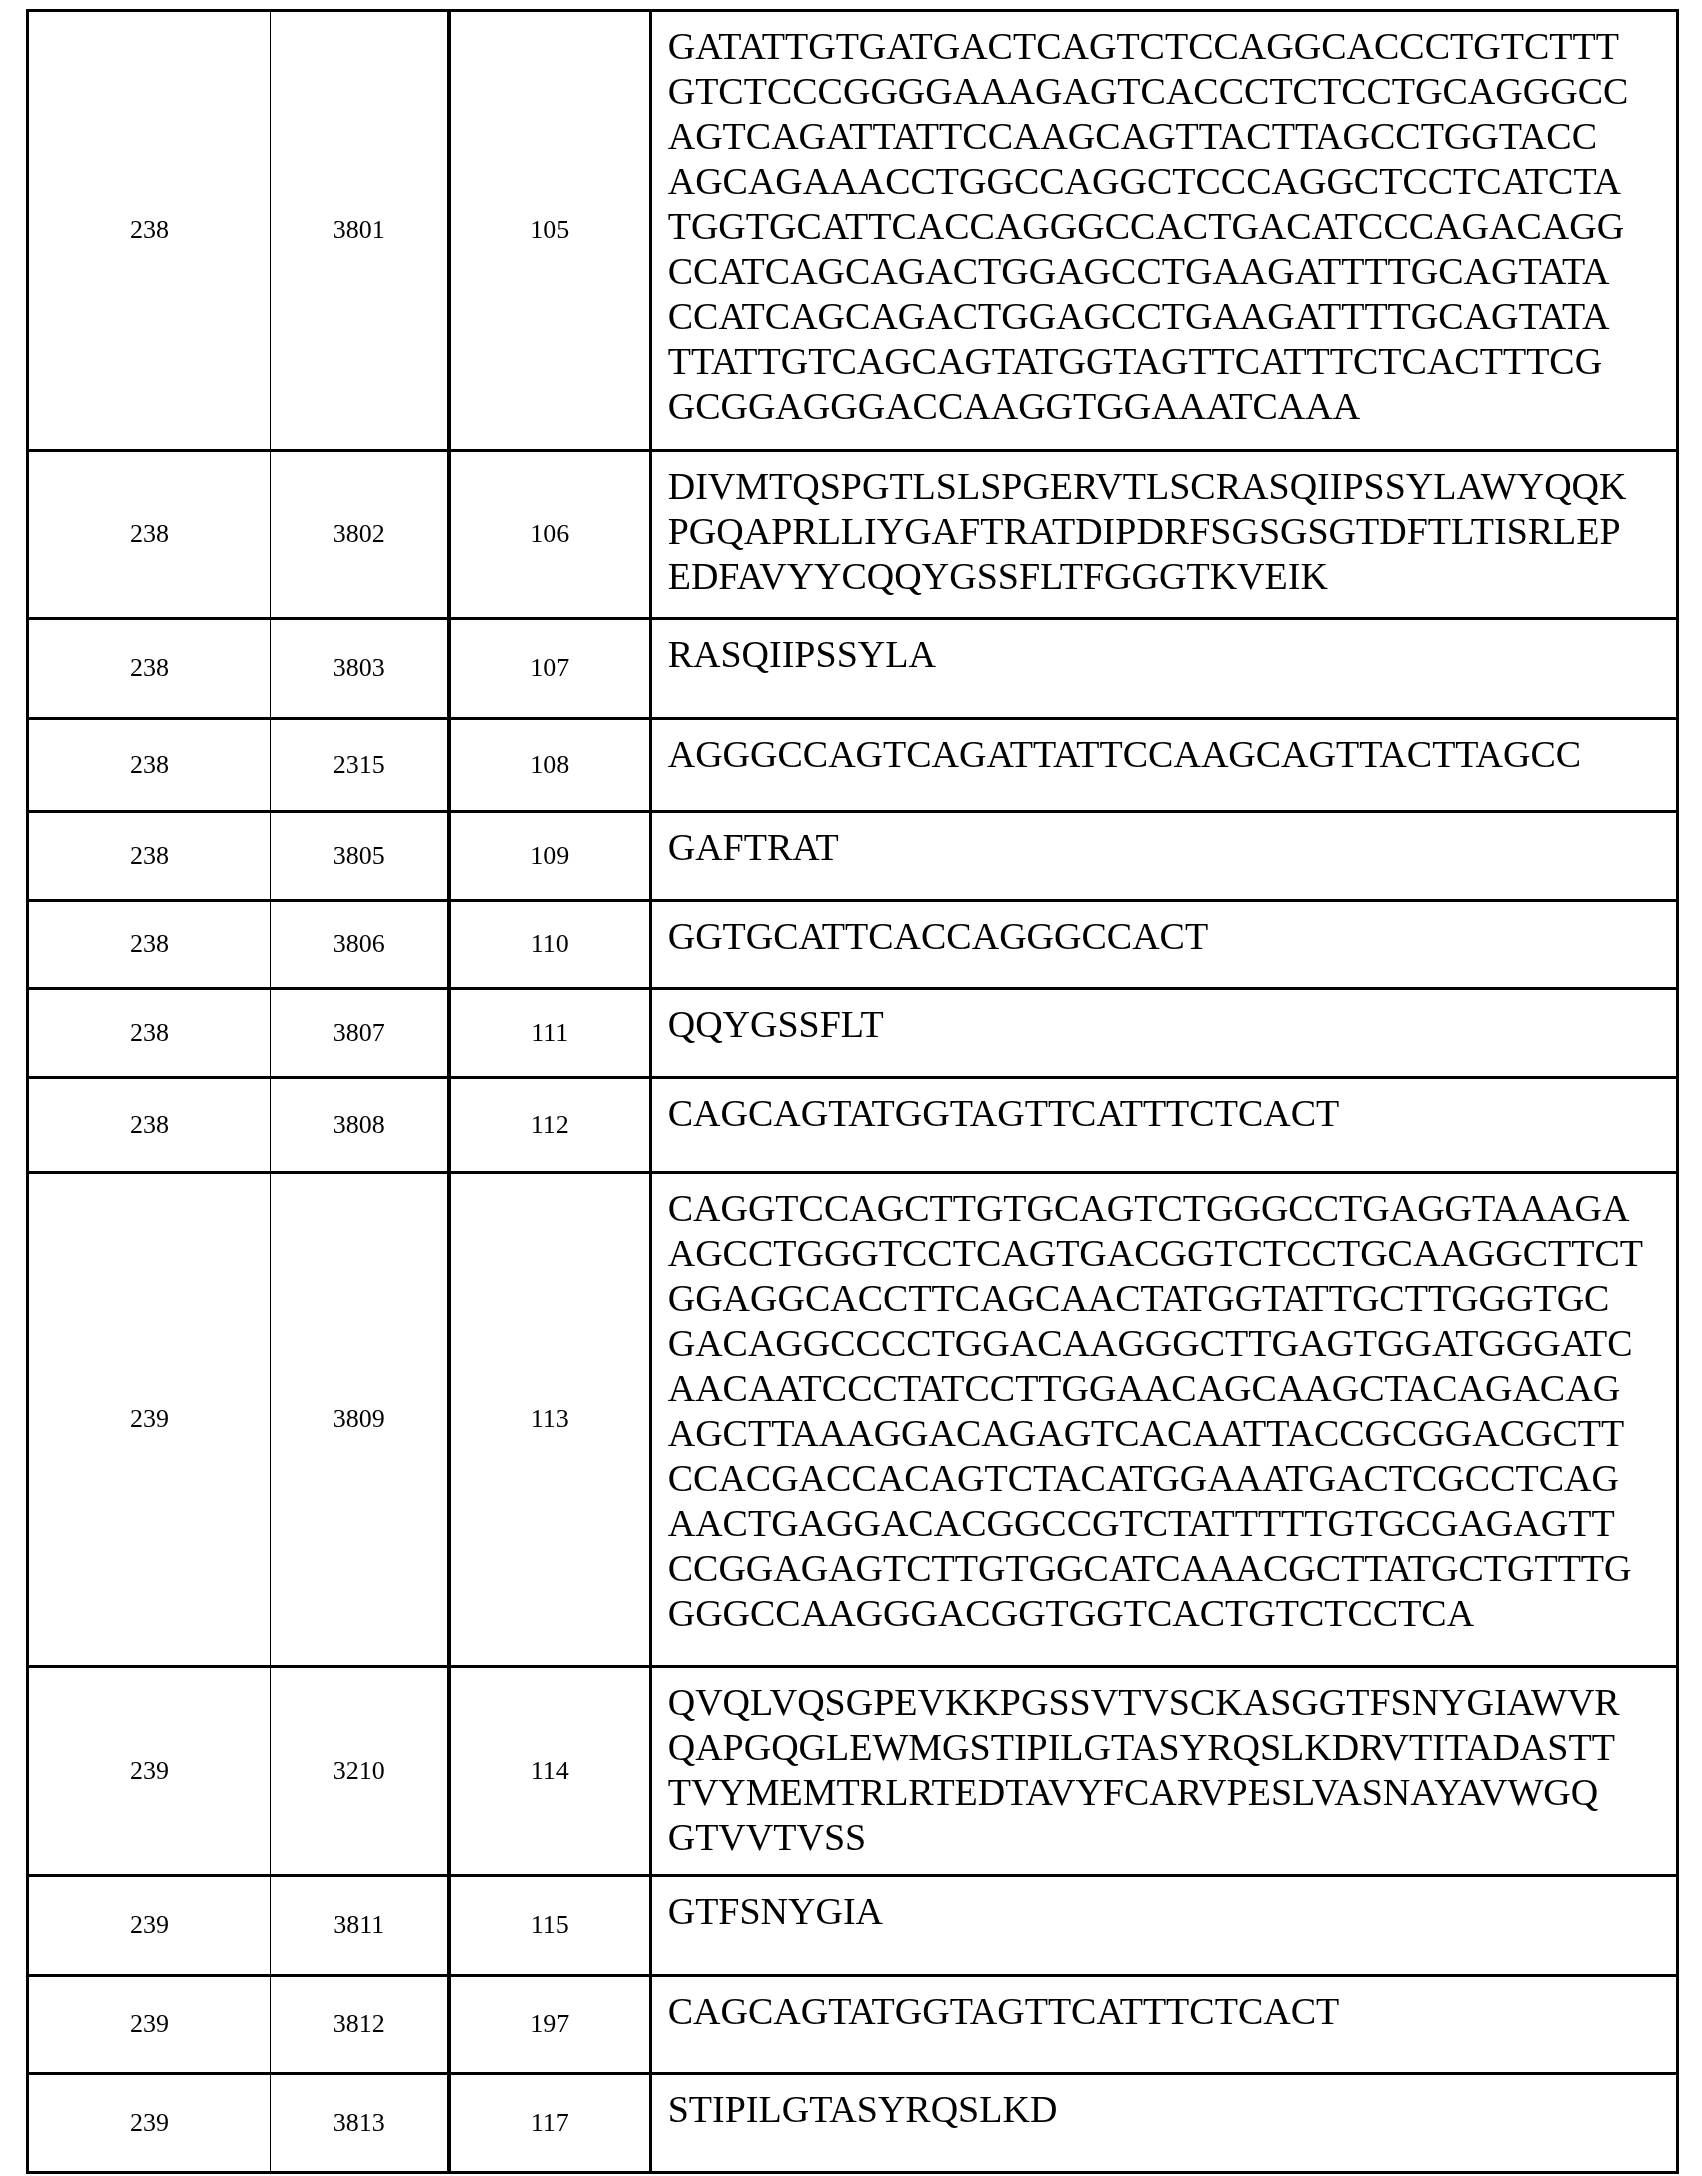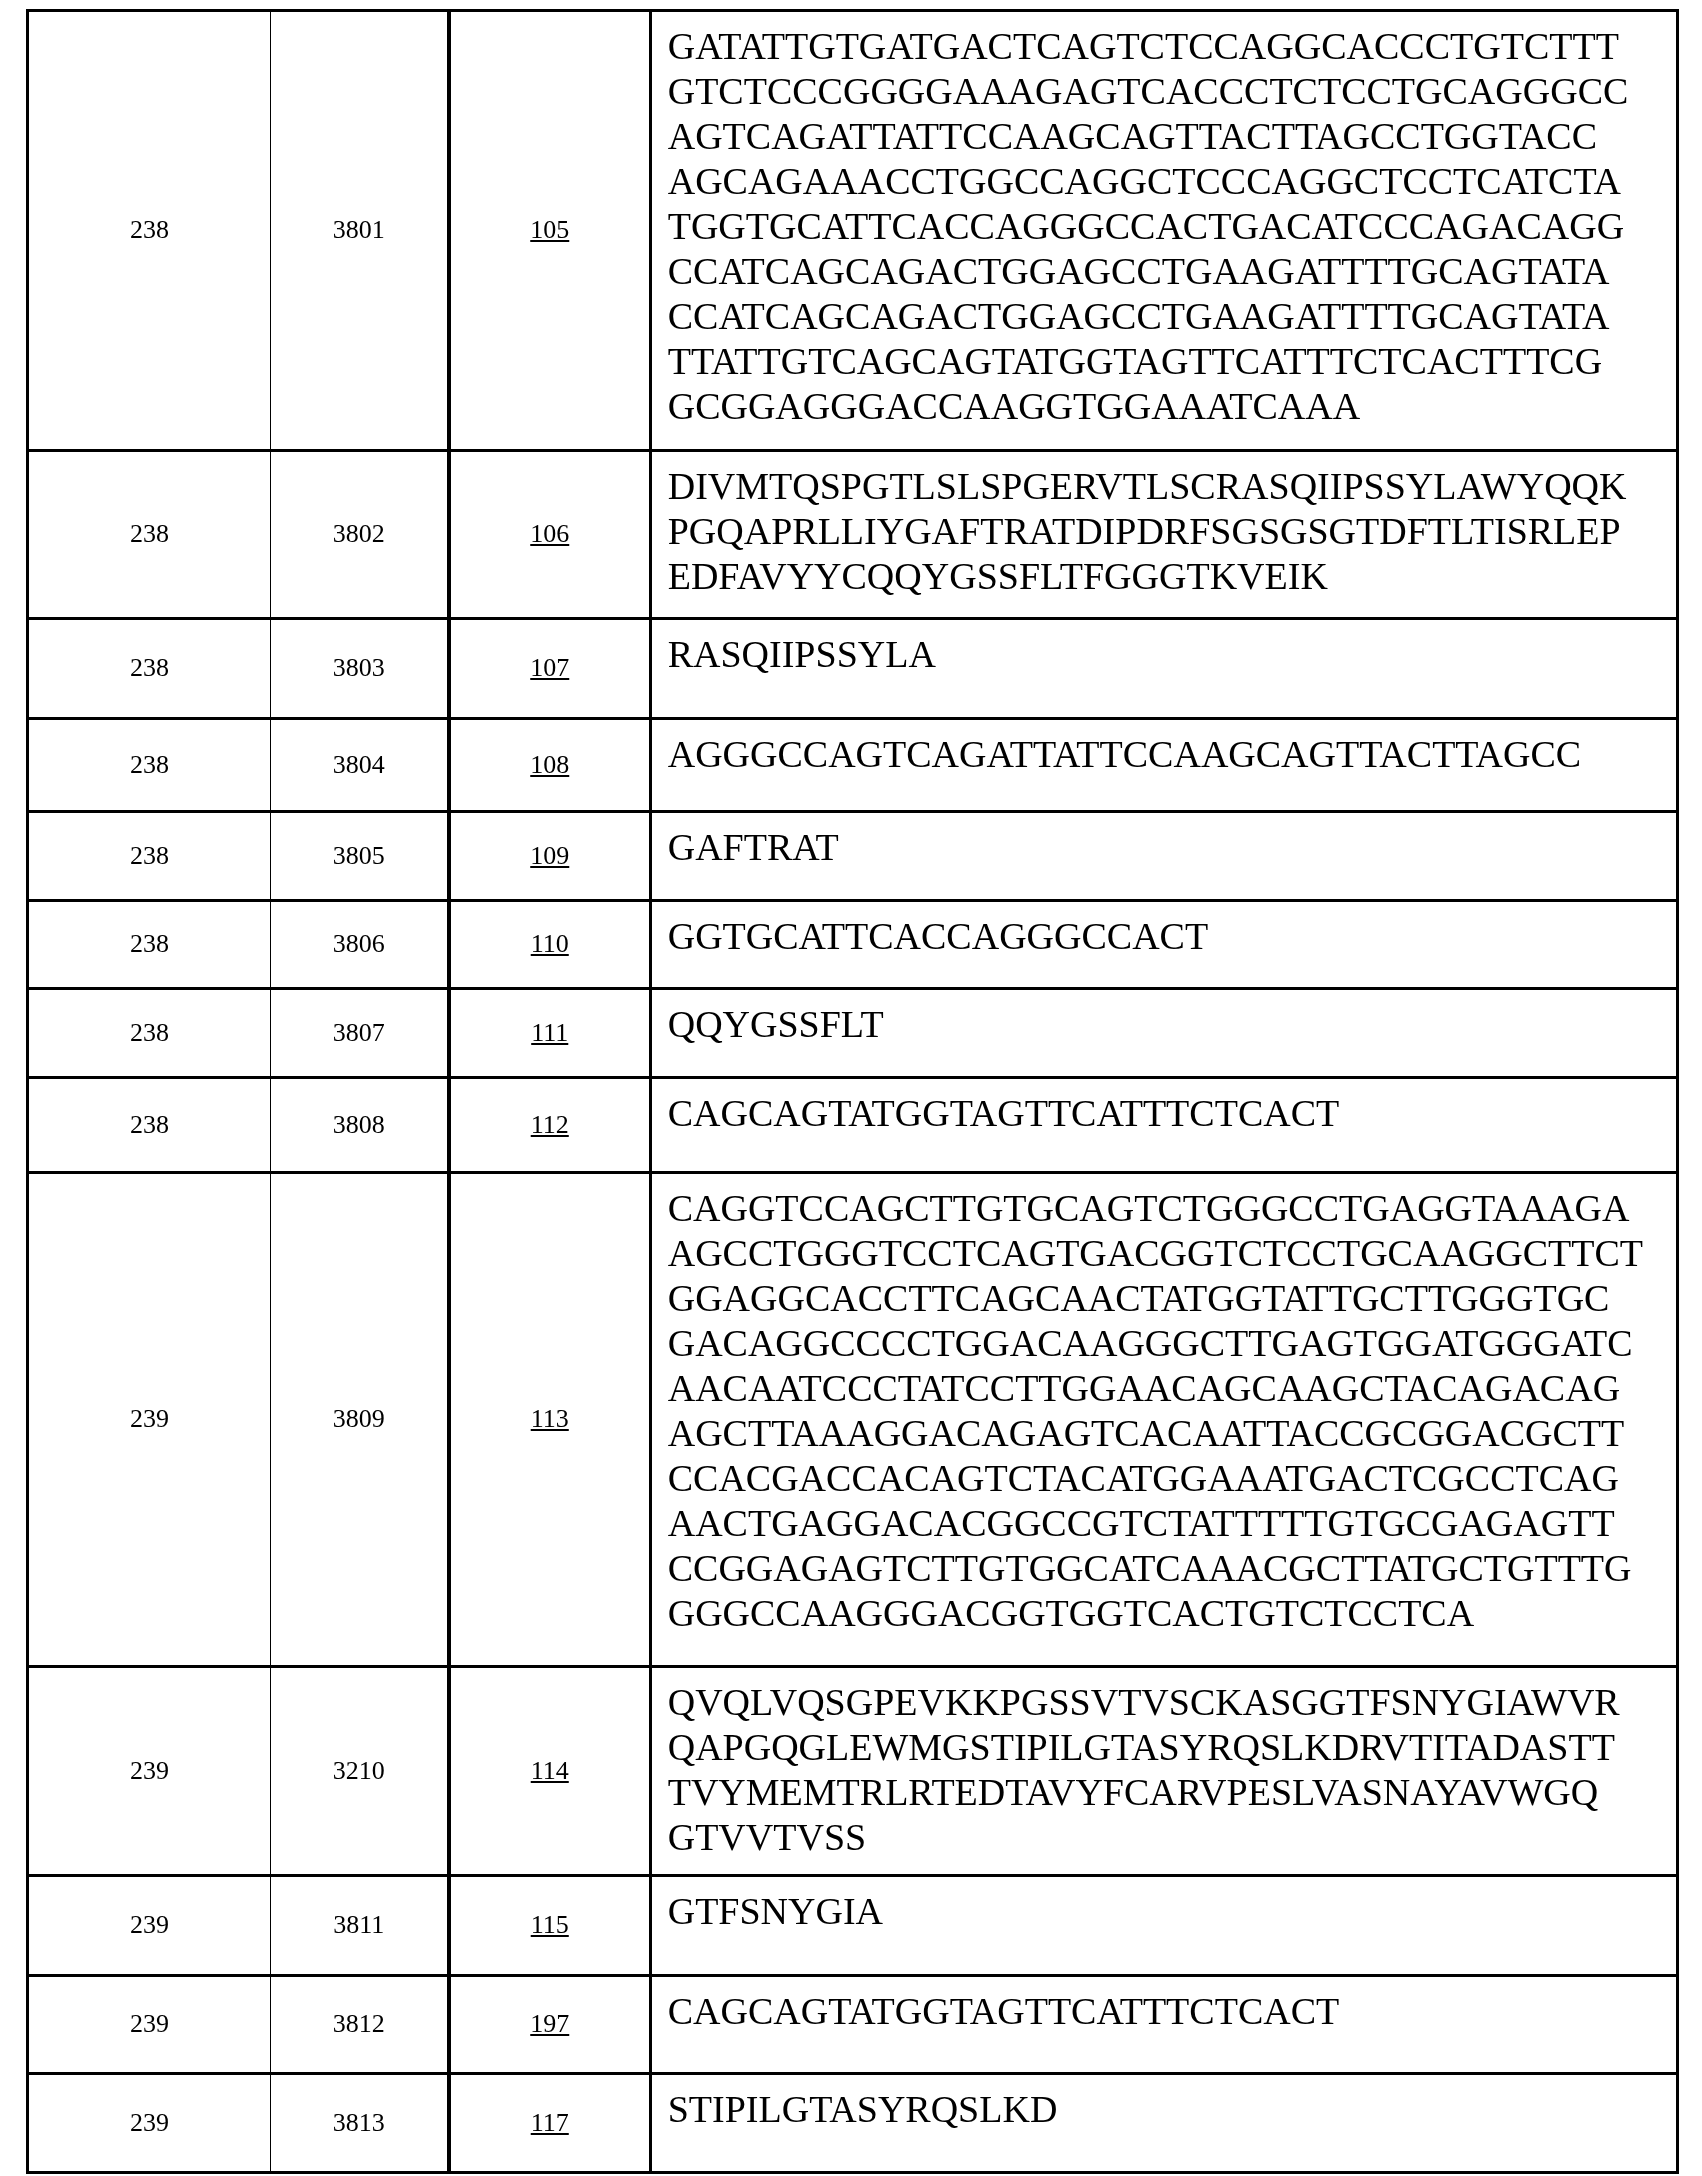--- a/index.html
+++ b/index.html
@@ -28,21 +28,21 @@
   col.w3{width:202px}
   col.w4{width:1027px}
   
   td.c1,td.c2,td.c3{
     text-align:center;
     vertical-align:middle;
     font-size:26px;
   }
   td.c1{border-left:3.5px solid #000;}
   td.c2{border-left:1.7px solid #000;}
-  td.c3{border-left:4.4px solid #000;text-decoration:underline;}
+  td.c3{border-left:4.4px solid #000;}
   td.c4{
     border-left:3.5px solid #000;
     border-right:3.5px solid #000;
     vertical-align:top;
     padding:12.2px 5.2px 7px 15.7px;
   }
   .seq-line{
     font-size:38px;
     line-height:45px;
     letter-spacing:0px;
@@ -104,21 +104,21 @@
         <tr>
           <td class="c1">238</td>
           <td class="c2">3803</td>
           <td class="c3">107</td>
           <td class="c4">
             <div class="seq-line">RASQIIPSSYLA</div>
           </td>
         </tr>
         <tr>
           <td class="c1">238</td>
-          <td class="c2">3804</td>
+          <td class="c2">2315</td>
           <td class="c3">108</td>
           <td class="c4">
             <div class="seq-line">AGGGCCAGTCAGATTATTCCAAGCAGTTACTTAGCC</div>
           </td>
         </tr>
         <tr>
           <td class="c1">238</td>
           <td class="c2">3805</td>
           <td class="c3">109</td>
           <td class="c4">

